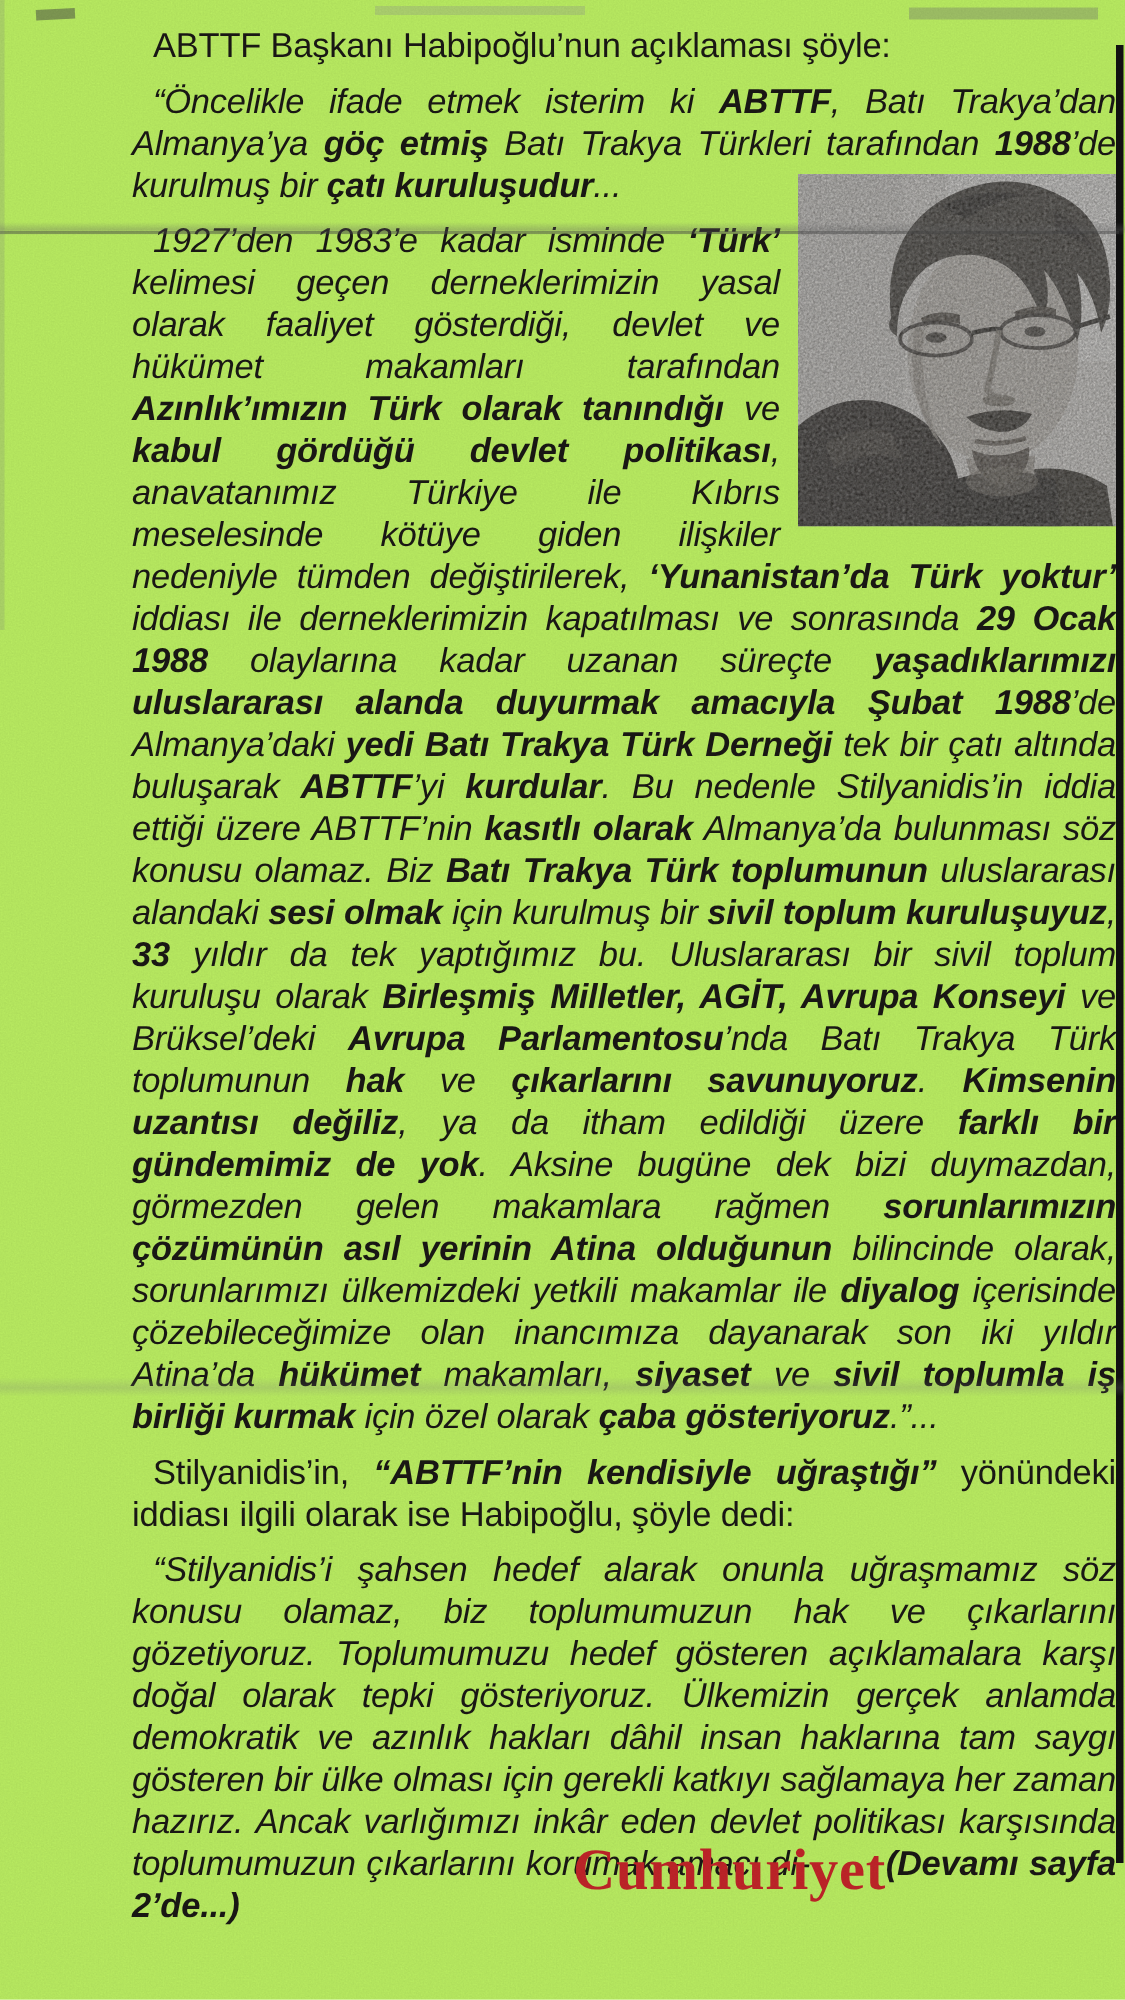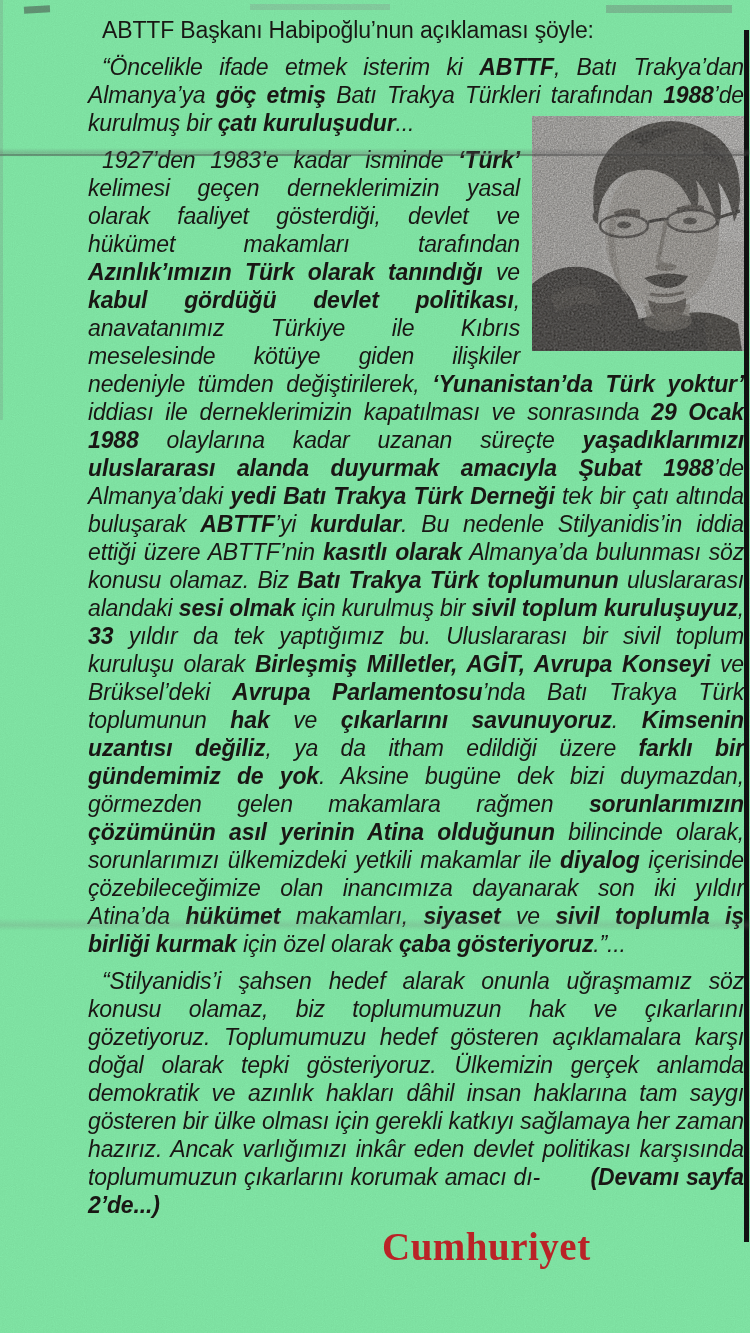--- a/index.html
+++ b/index.html
@@ -5,21 +5,21 @@
   * { box-sizing: border-box; }
   html,body { margin:0; padding:0; }
   body {
     width:750px; height:1333px;
     background:#f6f5f1;
     font-family:"Liberation Sans","DejaVu Sans",sans-serif;
     color:#1b1916;
     overflow:hidden;
     position:relative;
   }
-  .page { position:absolute; inset:0; background:#86efac; }
+  .page { position:absolute; inset:0; background:#bef264; }
 
   
   .article {
     position:absolute; left:88px; top:16px; width:656px;
     font-size:23px; line-height:28px;
     letter-spacing:-0.15px;
   }
   .para { margin:0 0 9px 0; text-indent:14px; text-align:justify; }
   .para.italic { font-style:italic; }
   .para.plain  { font-style:normal; }
@@ -116,20 +116,21 @@
         <path d="M112,162 Q134,154 156,160 Q150,172 134,172 Q120,170 112,162 Z" fill="#3b3731"></path>
         <path d="M118,178 Q134,182 152,176" stroke="#6e675e" stroke-width="3" fill="none"></path>
         <path d="M116,184 Q134,192 154,182 Q156,200 136,210 Q118,202 116,184 Z" fill="#554f47" opacity="0.9"></path>
         <ellipse cx="136" cy="205" rx="24" ry="10" fill="#7d766c" opacity="0.6"></ellipse>
 
         <rect width="212" height="235" filter="url(#speckDark)" opacity="0.45"></rect>
         <rect width="212" height="235" filter="url(#speckLight)" opacity="0.35"></rect>
       </svg>
     </div>
       <p class="para italic"><span>1927’den 1983’e kadar isminde </span><span class="b">‘Türk’</span><span> kelimesi geçen derneklerimizin yasal olarak faaliyet gösterdiği, devlet ve hükümet makamları tarafından </span><span class="b">Azınlık’ımızın Türk olarak tanındığı</span><span> ve </span><span class="b">kabul gördüğü devlet politikası</span><span>, anavatanımız Türkiye ile Kıbrıs meselesinde kötüye giden ilişkiler nedeniyle tümden değiştirilerek, </span><span class="b">‘Yunanistan’da Türk yoktur’</span><span> iddiası ile derneklerimizin kapatılması ve sonrasında </span><span class="b">29 Ocak 1988</span><span> olaylarına kadar uzanan süreçte </span><span class="b">yaşadıklarımızı uluslararası alanda duyurmak amacıyla Şubat 1988</span><span>’de Almanya’daki </span><span class="b">yedi Batı Trakya Türk Derneği</span><span> tek bir çatı altında buluşarak </span><span class="b">ABTTF</span><span>’yi </span><span class="b">kurdular</span><span>. Bu nedenle Stilyanidis’in iddia ettiği üzere ABTTF’nin </span><span class="b">kasıtlı olarak</span><span> Almanya’da bulunması söz konusu olamaz. Biz </span><span class="b">Batı Trakya Türk toplumunun</span><span> uluslararası alandaki </span><span class="b">sesi olmak</span><span> için kurulmuş bir </span><span class="b">sivil toplum kuruluşuyuz</span><span>, </span><span class="b">33</span><span> yıldır da tek yaptığımız bu. Uluslararası bir sivil toplum kuruluşu olarak </span><span class="b">Birleşmiş Milletler, AGİT, Avrupa Konseyi</span><span> ve Brüksel’deki </span><span class="b">Avrupa Parlamentosu</span><span>’nda Batı Trakya Türk toplumunun </span><span class="b">hak</span><span> ve </span><span class="b">çıkarlarını savunuyoruz</span><span>. </span><span class="b">Kimsenin uzantısı değiliz</span><span>, ya da itham edildiği üzere </span><span class="b">farklı bir gündemimiz de yok</span><span>. Aksine bugüne dek bizi duymazdan, görmezden gelen makamlara rağmen </span><span class="b">sorunlarımızın çözümünün asıl yerinin Atina olduğunun</span><span> bilincinde olarak, sorunlarımızı ülkemizdeki yetkili makamlar ile </span><span class="b">diyalog</span><span> içerisinde çözebileceğimize olan inancımıza dayanarak son iki yıldır Atina’da </span><span class="b">hükümet</span><span> makamları, </span><span class="b">siyaset</span><span> ve </span><span class="b">sivil toplumla iş birliği kurmak</span><span> için özel olarak </span><span class="b">çaba gösteriyoruz</span><span>.”...</span></p>
+      <p class="para plain"><span>Stilyanidis’in, </span><span class="b i">“ABTTF’nin kendisiyle uğraştığı”</span><span> yönündeki iddiası ilgili olarak ise Habipoğlu, şöyle dedi:</span></p>
       <p class="para italic"><span>“Stilyanidis’i şahsen hedef alarak onunla uğraşmamız söz konusu olamaz, biz toplumumuzun hak ve çıkarlarını gözetiyoruz. Toplumumuzu hedef gösteren açıklamalara karşı doğal olarak tepki gösteriyoruz. Ülkemizin gerçek anlamda demokratik ve azınlık hakları dâhil insan haklarına tam saygı gösteren bir ülke olması için gerekli katkıyı sağlamaya her zaman hazırız. Ancak varlığımızı inkâr eden devlet politikası karşısında toplumumuzun çıkarlarını korumak amacı dı-</span><span class="gap">&nbsp;&nbsp;&nbsp;&nbsp;&nbsp;&nbsp;&nbsp;</span><span class="b">(Devamı sayfa 2’de...)</span></p>
     </div>
 
   <div class="footer">
     <div>Cumhuriyet</div>
   </div>
 
   <div class="edge-bar"></div>
   <div class="fold-band"></div>
   <div class="fold-line"></div>

